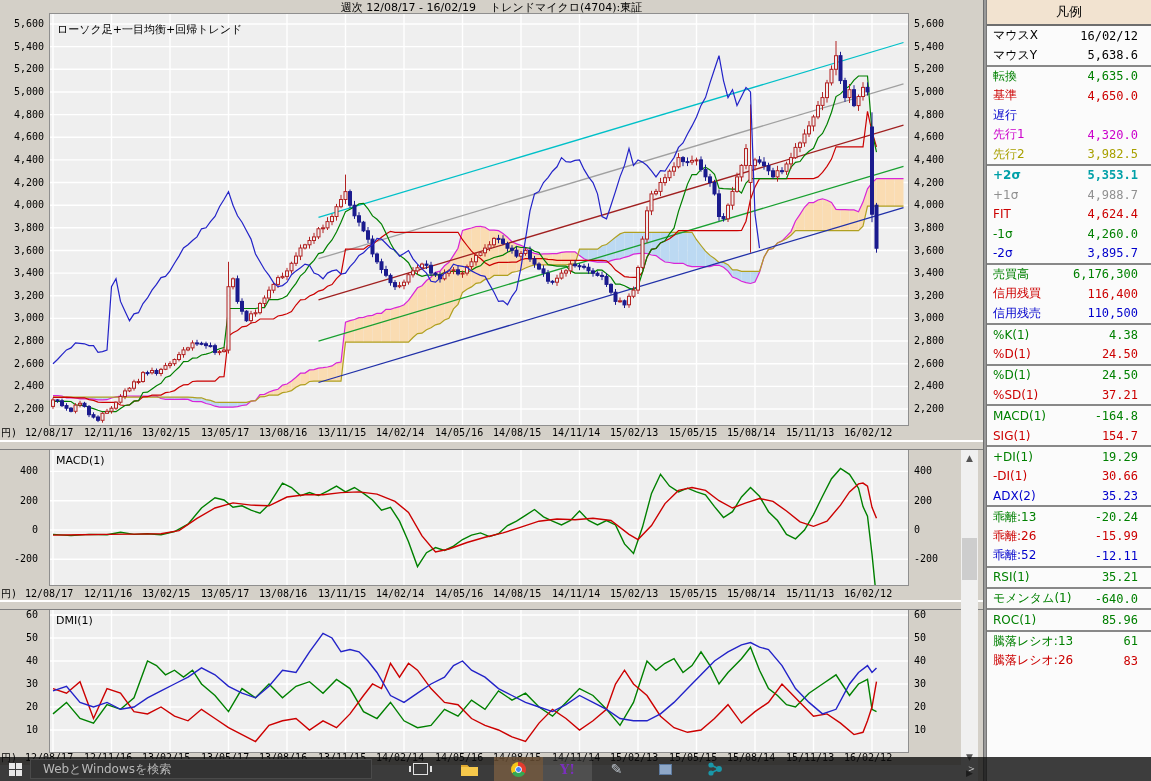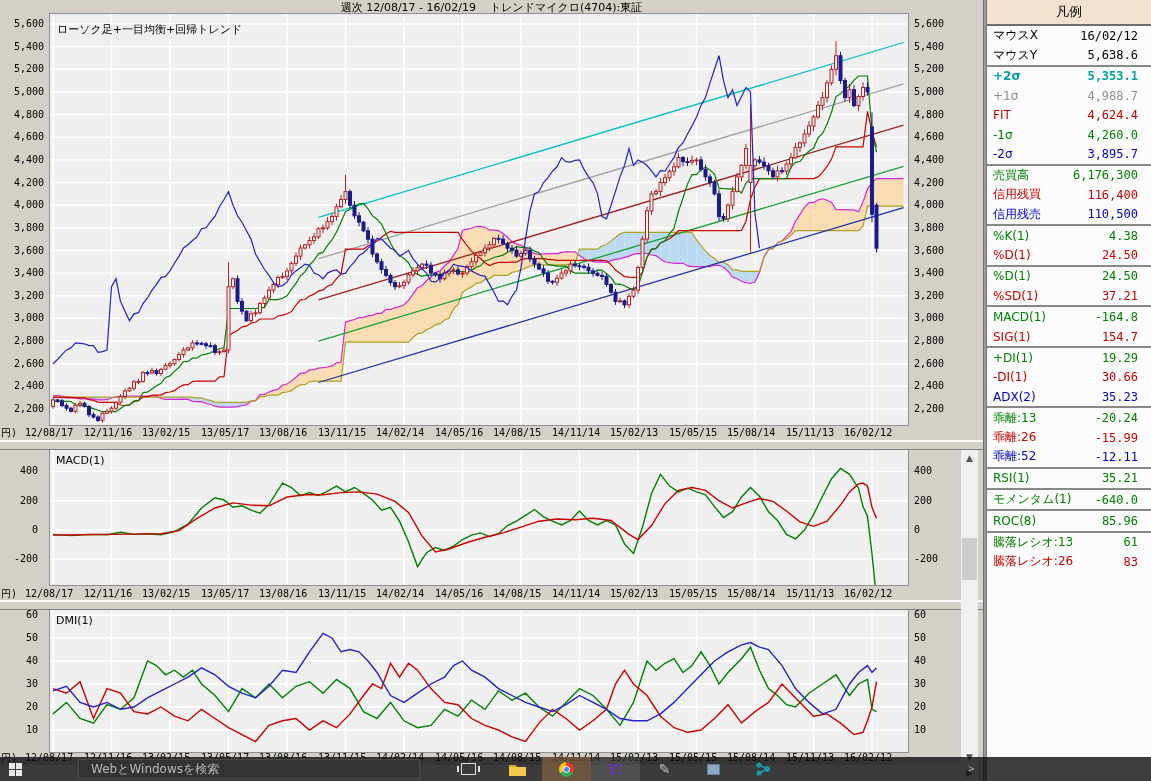--- a/index.html
+++ b/index.html
@@ -40,21 +40,21 @@
   .lgroup:first-child{border-top:none;}
   .c-k{color:#000;} .c-g{color:#008000;} .c-r{color:#cc0000;} .c-b{color:#0000cc;}
   .c-m{color:#cc00cc;} .c-o{color:#a8a000;} .c-c{color:#00a0a8;font-weight:bold;} .c-gy{color:#909090;}
   
   #taskbar{position:absolute;left:0;top:757px;width:1151px;height:24px;
     background:rgba(14,14,14,0.8);z-index:50;display:flex;align-items:center;}
   #startbtn{width:30px;height:24px;display:flex;align-items:center;justify-content:center;}
   #startflag{width:13px;height:13px;display:grid;grid-template-columns:6px 6px;grid-template-rows:6px 6px;gap:1px;}
   #startflag span{background:#e8e8e8;}
   #searchbox{width:342px;height:20px;background:#333333;border:1px solid #4a4a4a;
-    display:flex;align-items:center;padding-left:12px;box-sizing:border-box;margin-left:48px;}
+    display:flex;align-items:center;padding-left:12px;box-sizing:border-box;}
   #searchbox .stext{color:#b8b8b8;font-size:12px;}
   .tbicon{width:49px;height:24px;display:flex;align-items:center;justify-content:center;position:relative;}
   .hl1{background:rgba(150,110,70,0.55);}
   .hl2{background:rgba(255,255,255,0.10);}
   #taskview-glyph{width:13px;height:10px;border:1px solid #e0e0e0;position:relative;}
   #taskview-glyph:before,#taskview-glyph:after{content:"";position:absolute;top:2px;width:2px;height:6px;background:#e0e0e0;}
   #taskview-glyph:before{left:-5px;} #taskview-glyph:after{right:-5px;}
   #chrome-glyph{width:15px;height:15px;border-radius:50%;
     background:conic-gradient(#e33b2e 0 120deg,#35a852 120deg 240deg,#f7c617 240deg 360deg);position:relative;}
   #chrome-glyph:after{content:"";position:absolute;left:4px;top:4px;width:7px;height:7px;border-radius:50%;
@@ -865,20 +865,42 @@
             <span class="c-k">マウスX</span>
             <span class="lv c-k">16/02/12</span>
           </div>
           <div class="lrow">
             <span class="c-k">マウスY</span>
             <span class="lv c-k">5,638.6</span>
           </div>
         </div>
         <div class="lgroup">
           <div class="lrow">
+            <span class="c-g">転換</span>
+            <span class="lv c-g">4,635.0</span>
+          </div>
+          <div class="lrow">
+            <span class="c-r">基準</span>
+            <span class="lv c-r">4,650.0</span>
+          </div>
+          <div class="lrow">
+            <span class="c-b">遅行</span>
+            <span class="lv c-b"></span>
+          </div>
+          <div class="lrow">
+            <span class="c-m">先行1</span>
+            <span class="lv c-m">4,320.0</span>
+          </div>
+          <div class="lrow">
+            <span class="c-o">先行2</span>
+            <span class="lv c-o">3,982.5</span>
+          </div>
+        </div>
+        <div class="lgroup">
+          <div class="lrow">
             <span class="c-c">+2σ</span>
             <span class="lv c-c">5,353.1</span>
           </div>
           <div class="lrow">
             <span class="c-gy">+1σ</span>
             <span class="lv c-gy">4,988.7</span>
           </div>
           <div class="lrow">
             <span class="c-r">FIT</span>
             <span class="lv c-r">4,624.4</span>
@@ -971,21 +993,21 @@
           </div>
         </div>
         <div class="lgroup">
           <div class="lrow">
             <span class="c-g">モメンタム(1)</span>
             <span class="lv c-g">-640.0</span>
           </div>
         </div>
         <div class="lgroup">
           <div class="lrow">
-            <span class="c-g">ROC(8)</span>
+            <span class="c-g">ROC(1)</span>
             <span class="lv c-g">85.96</span>
           </div>
         </div>
         <div class="lgroup">
           <div class="lrow">
             <span class="c-g">騰落レシオ:13</span>
             <span class="lv c-g">61</span>
           </div>
           <div class="lrow">
             <span class="c-r">騰落レシオ:26</span>

